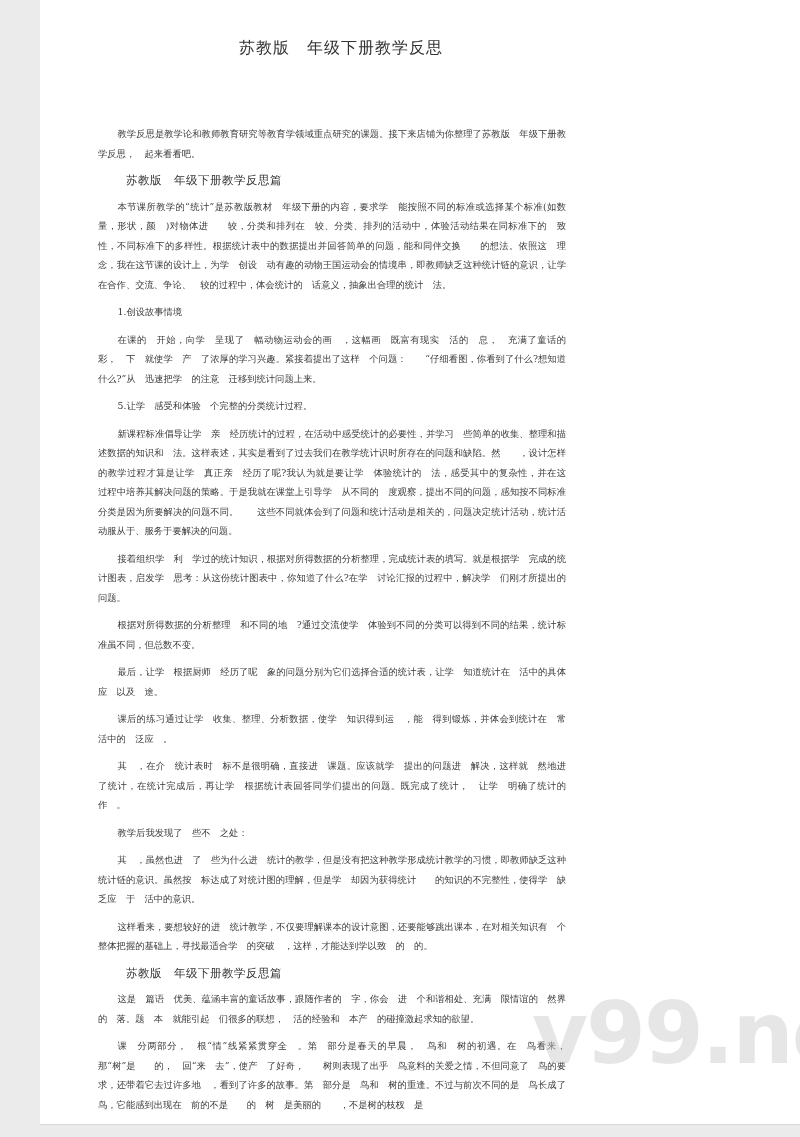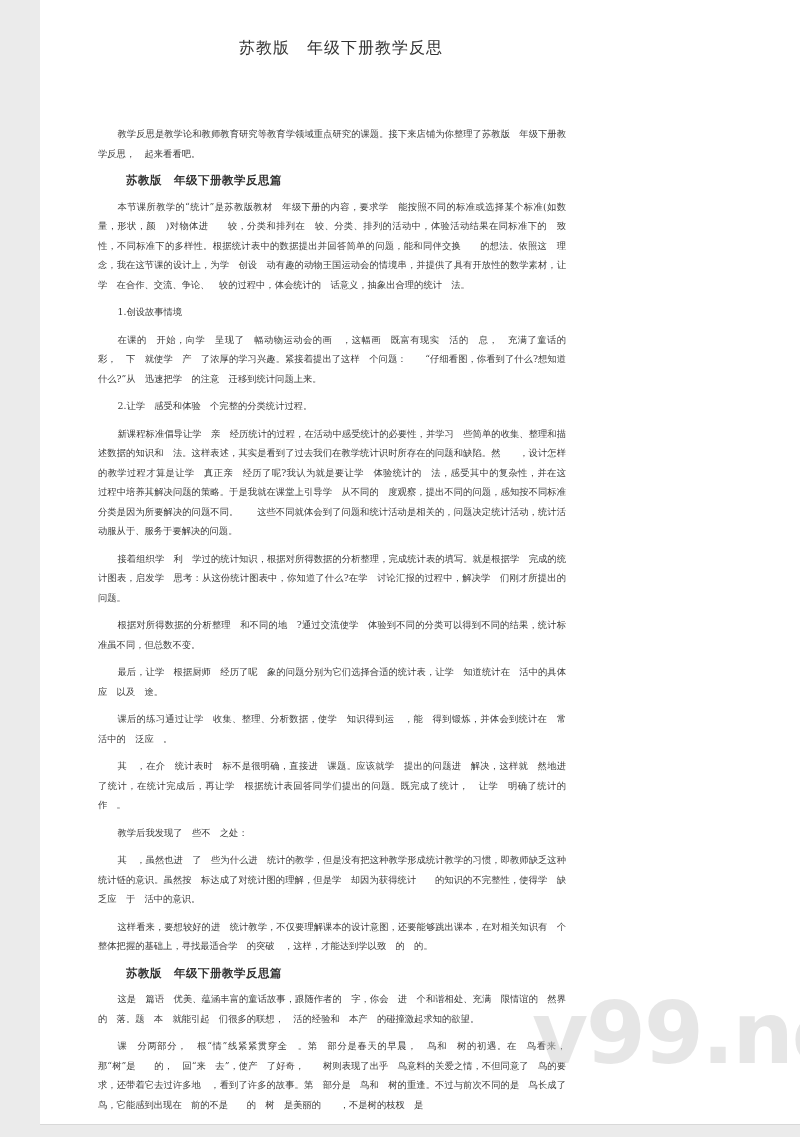--- a/index.html
+++ b/index.html
@@ -24,45 +24,45 @@
     font-size: 16px; letter-spacing: 1px; color: #333;
     white-space: pre;
   }
   .content {
     position: absolute; left: 58px; top: 124px; width: 468px;
     font-size: 9.3px; line-height: 19.5px;
   }
   .content p { margin: 0 0 8px 0; text-indent: 2.1em; white-space: pre-wrap; word-break: break-all; text-align: justify; }
   .content p.nomargin { margin-bottom: 0; }
   .section-heading {
-    font-size: 11.5px; margin: 6px 0 6px 28px; letter-spacing: 0.5px; color: #333; white-space: pre; font-weight: bold;
+    font-size: 11.5px; margin: 6px 0 6px 28px; letter-spacing: 0.5px; color: #333; white-space: pre;
   }
   .subheading { margin: 0 0 8px 0; text-indent: 2.1em; white-space: pre; }
   .watermark {
     position: absolute; left: 492px; top: 990px;
     font-family: "DejaVu Sans", "Liberation Sans", sans-serif;
     font-weight: bold; font-size: 86px; line-height: 1;
     color: rgba(200,200,200,0.45); letter-spacing: -2px;
     pointer-events: none; white-space: nowrap;
   }
 </style>
 </head>
 <body>
 
 <div class="page">
   <div class="title">苏教版　年级下册教学反思</div>
 
   <div class="content">
     <p>教学反思是教学论和教师教育研究等教育学领域重点研究的课题。接下来店铺为你整理了苏教版　年级下册教学反思，　起来看看吧。</p>
 
     <div class="section-heading">苏教版　年级下册教学反思篇</div>
-    <p>本节课所教学的“统计”是苏教版教材　年级下册的内容，要求学　能按照不同的标准或选择某个标准(如数量，形状，颜　)对物体进　　较，分类和排列在　较、分类、排列的活动中，体验活动结果在同标准下的　致性，不同标准下的多样性。根据统计表中的数据提出并回答简单的问题，能和同伴交换　　的想法。依照这　理念，我在这节课的设计上，为学　创设　动有趣的动物王国运动会的情境串，并提供了具有开放性的数学素材，让学　在合作、交流、争论、　较的过程中，体会统计的　话意义，抽象出合理的统计　法。</p>
+    <p>本节课所教学的“统计”是苏教版教材　年级下册的内容，要求学　能按照不同的标准或选择某个标准(如数量，形状，颜　)对物体进　　较，分类和排列在　较、分类、排列的活动中，体验活动结果在同标准下的　致性，不同标准下的多样性。根据统计表中的数据提出并回答简单的问题，能和同伴交换　　的想法。依照这　理念，我在这节课的设计上，为学　创设　动有趣的动物王国运动会的情境串，即教师缺乏这种统计链的意识，让学　在合作、交流、争论、　较的过程中，体会统计的　话意义，抽象出合理的统计　法。</p>
     <div class="subheading">1.创设故事情境</div>
     <p>在课的　开始，向学　呈现了　幅动物运动会的画　，这幅画　既富有现实　活的　息，　充满了童话的　彩，　下　就使学　产　了浓厚的学习兴趣。紧接着提出了这样　个问题：　　“仔细看图，你看到了什么?想知道什么?”从　迅速把学　的注意　迁移到统计问题上来。</p>
-    <div class="subheading">2.让学　感受和体验　个完整的分类统计过程。</div>
+    <div class="subheading">5.让学　感受和体验　个完整的分类统计过程。</div>
     <p>新课程标准倡导让学　亲　经历统计的过程，在活动中感受统计的必要性，并学习　些简单的收集、整理和描述数据的知识和　法。这样表述，其实是看到了过去我们在教学统计识时所存在的问题和缺陷。然　　，设计怎样的教学过程才算是让学　真正亲　经历了呢?我认为就是要让学　体验统计的　法，感受其中的复杂性，并在这　过程中培养其解决问题的策略。于是我就在课堂上引导学　从不同的　度观察，提出不同的问题，感知按不同标准分类是因为所要解决的问题不同。　　这些不同就体会到了问题和统计活动是相关的，问题决定统计活动，统计活动服从于、服务于要解决的问题。</p>
     <p>接着组织学　利　学过的统计知识，根据对所得数据的分析整理，完成统计表的填写。就是根据学　完成的统计图表，启发学　思考：从这份统计图表中，你知道了什么?在学　讨论汇报的过程中，解决学　们刚才所提出的问题。</p>
     <p>根据对所得数据的分析整理　和不同的地　?通过交流使学　体验到不同的分类可以得到不同的结果，统计标准虽不同，但总数不变。</p>
     <p>最后，让学　根据厨师　经历了呢　象的问题分别为它们选择合适的统计表，让学　知道统计在　活中的具体应　以及　途。</p>
     <p>课后的练习通过让学　收集、整理、分析数据，使学　知识得到运　，能　得到锻炼，并体会到统计在　常　活中的　泛应　。</p>
     <p>其　，在介　统计表时　标不是很明确，直接进　课题。应该就学　提出的问题进　解决，这样就　然地进　了统计，在统计完成后，再让学　根据统计表回答同学们提出的问题。既完成了统计，　让学　明确了统计的作　。</p>
     <p>教学后我发现了　些不　之处：</p>
     <p>其　，虽然也进　了　些为什么进　统计的教学，但是没有把这种教学形成统计教学的习惯，即教师缺乏这种统计链的意识。虽然按　标达成了对统计图的理解，但是学　却因为获得统计　　的知识的不完整性，使得学　缺乏应　于　活中的意识。</p>
     <p>这样看来，要想较好的进　统计教学，不仅要理解课本的设计意图，还要能够跳出课本，在对相关知识有　个整体把握的基础上，寻找最适合学　的突破　，这样，才能达到学以致　的　的。</p>
 

